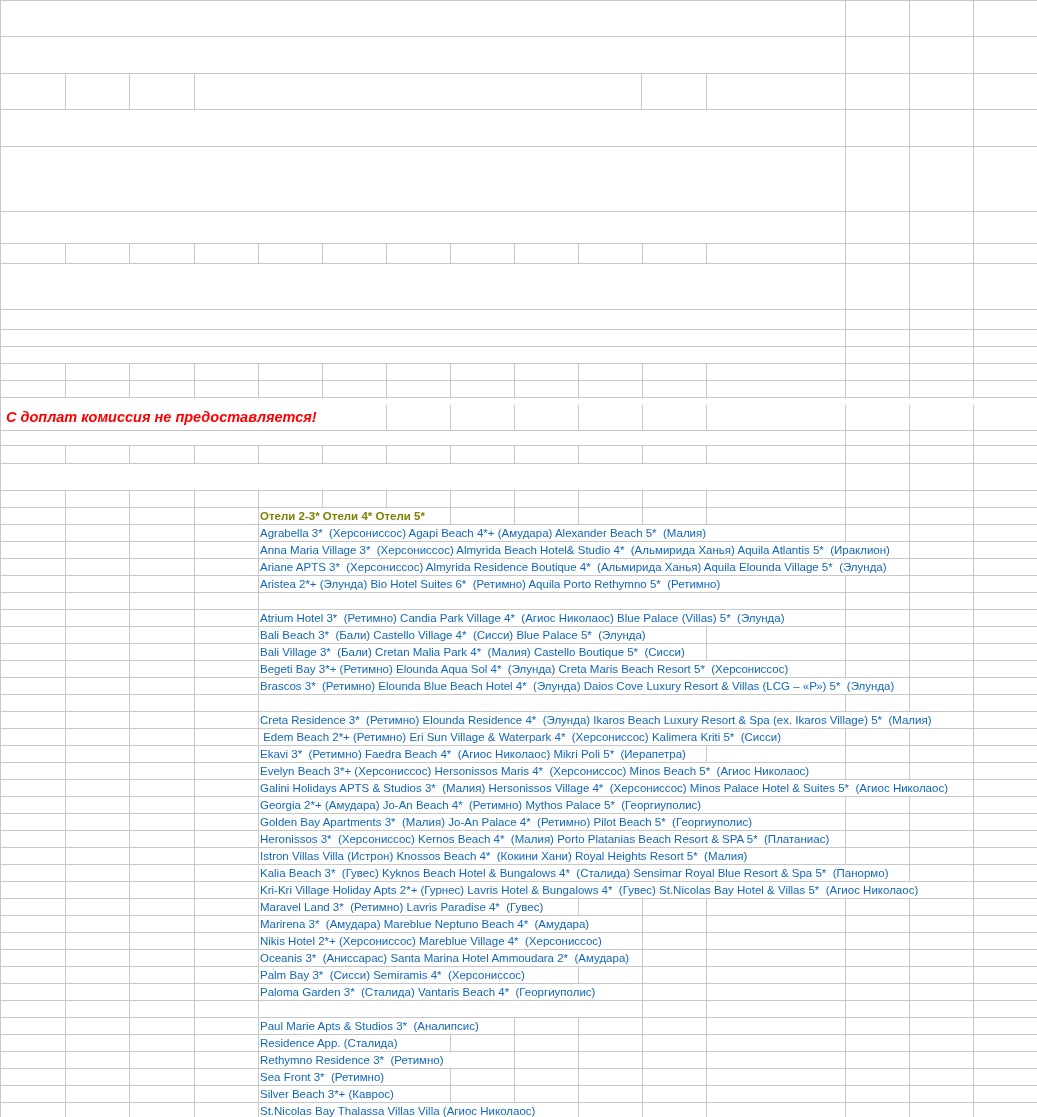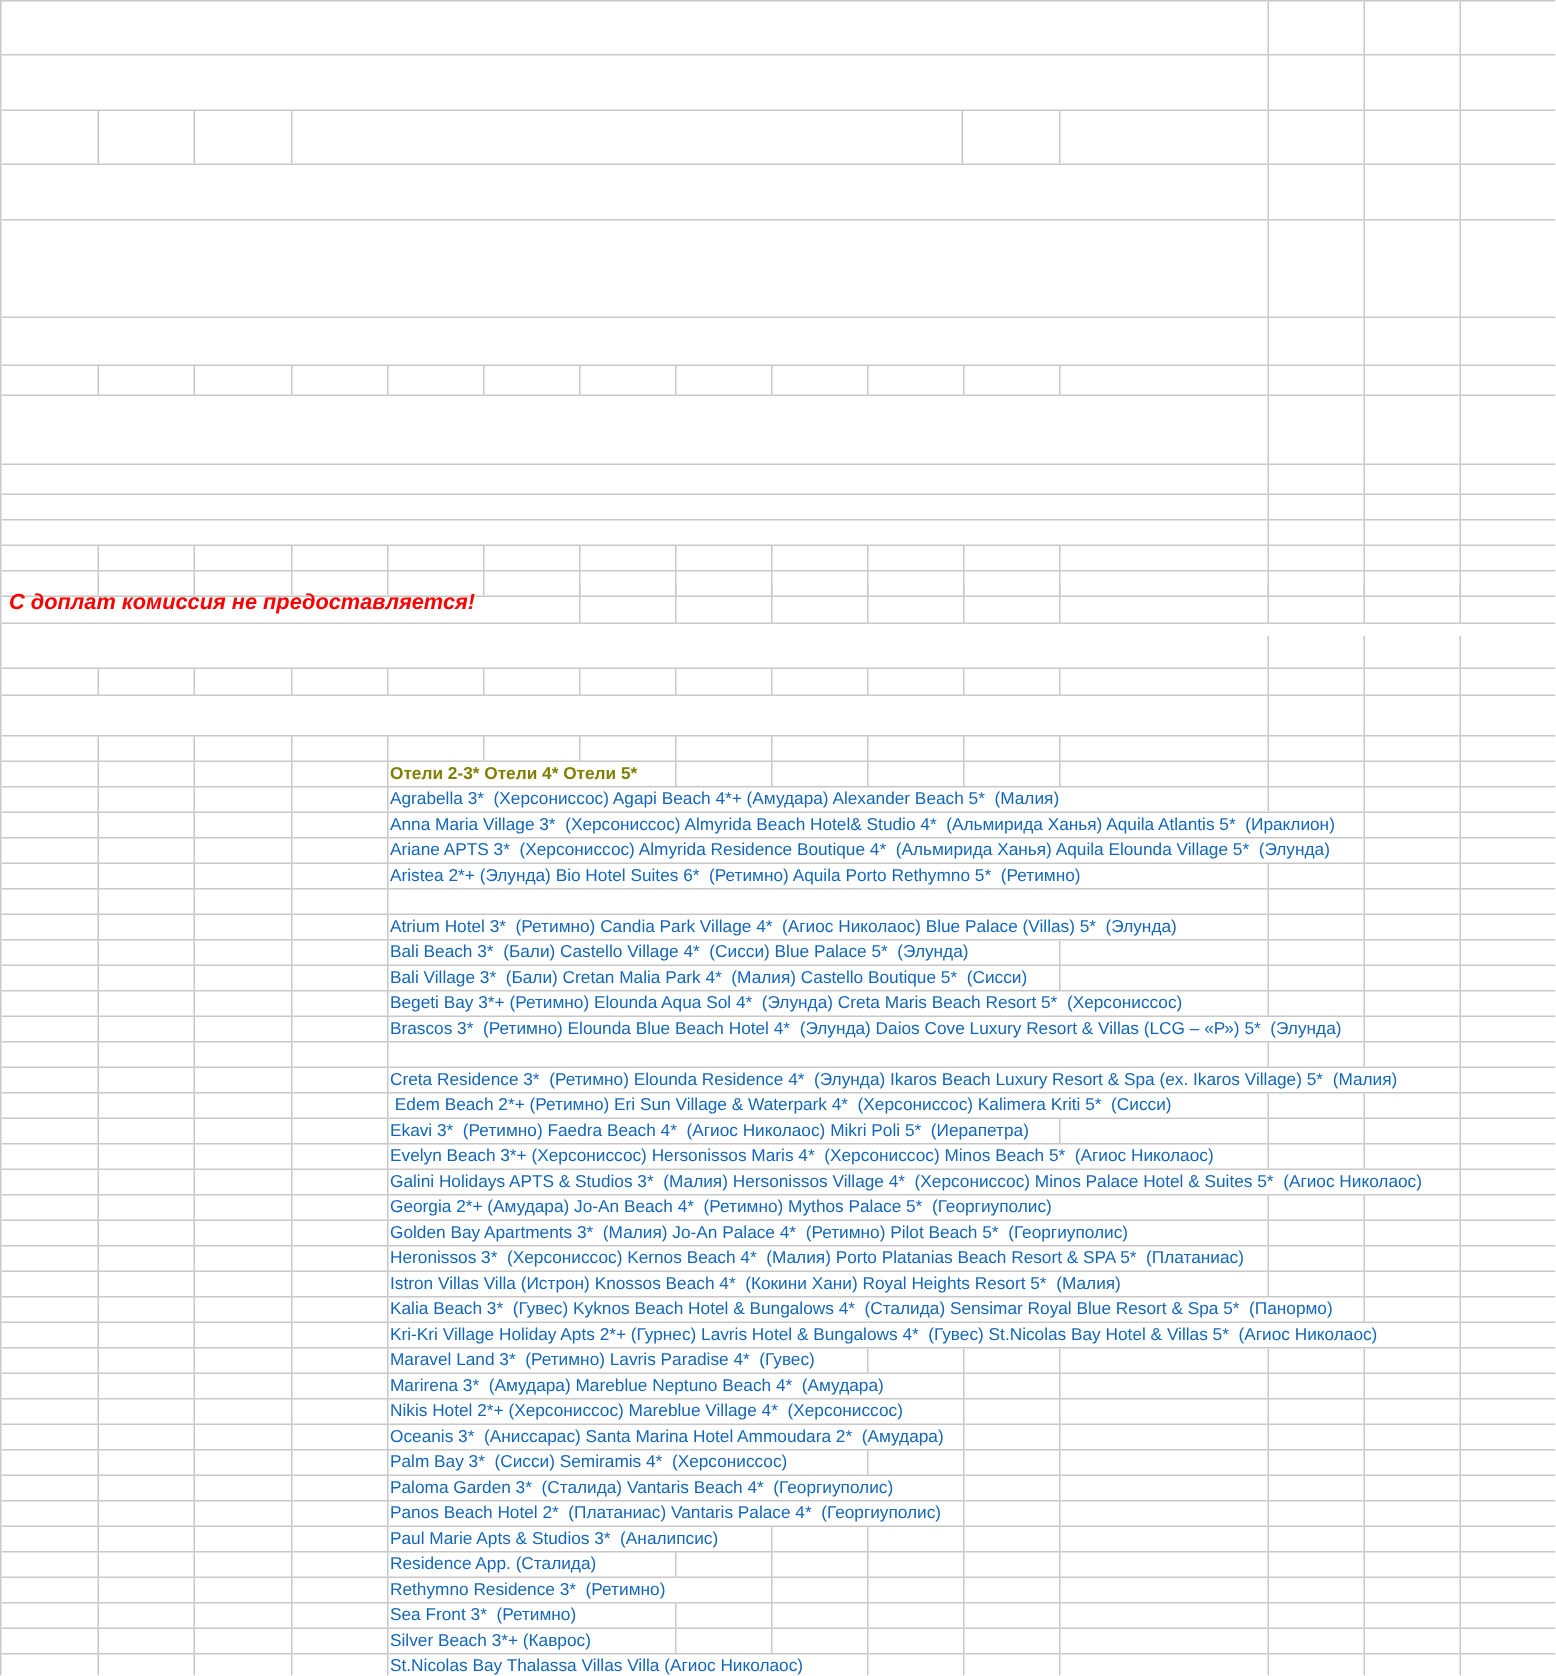--- a/index.html
+++ b/index.html
@@ -154,21 +154,21 @@
       <div class="vl" style="left: 449px;"></div>
       <div class="vl" style="left: 513px;"></div>
       <div class="vl" style="left: 577px;"></div>
       <div class="vl" style="left: 641px;"></div>
       <div class="vl" style="left: 705px;"></div>
       <div class="vl" style="left: 844px;"></div>
       <div class="vl" style="left: 908px;"></div>
       <div class="vl" style="left: 972px;"></div>
     </div>
 
-  <div class="row" style="top:389px;height:26px;text-align:right;">
+  <div class="row" style="top:404px;height:26px;text-align:right;">
     <span class="label red b" style="position:absolute;left:5px;top:0;line-height:25px;font-size:14.5px;font-style:italic;">С доплат комиссия не предоставляется!</span>
   <div class="vl" style="left: 385px;"></div>
       <div class="vl" style="left: 449px;"></div>
       <div class="vl" style="left: 513px;"></div>
       <div class="vl" style="left: 577px;"></div>
       <div class="vl" style="left: 641px;"></div>
       <div class="vl" style="left: 705px;"></div>
       <div class="vl" style="left: 844px;"></div>
       <div class="vl" style="left: 908px;"></div>
       <div class="vl" style="left: 972px;"></div>
@@ -520,21 +520,20 @@
         <div class="vl" style="left: 128px;"></div>
         <div class="vl" style="left: 193px;"></div>
         <div class="vl" style="left: 257px;"></div>
         <div class="vl" style="left: 641px;"></div>
         <div class="vl" style="left: 705px;"></div>
         <div class="vl" style="left: 844px;"></div>
         <div class="vl" style="left: 908px;"></div>
         <div class="vl" style="left: 972px;"></div>
       </div>
       <div class="hrow">
-    <span class="label hlabel">Panos Beach Hotel 2*  (Платаниас) Vantaris Palace 4*  (Георгиуполис)</span>
   <div class="vl" style="left: 64px;"></div>
         <div class="vl" style="left: 128px;"></div>
         <div class="vl" style="left: 193px;"></div>
         <div class="vl" style="left: 257px;"></div>
         <div class="vl" style="left: 641px;"></div>
         <div class="vl" style="left: 705px;"></div>
         <div class="vl" style="left: 844px;"></div>
         <div class="vl" style="left: 908px;"></div>
         <div class="vl" style="left: 972px;"></div>
       </div>

